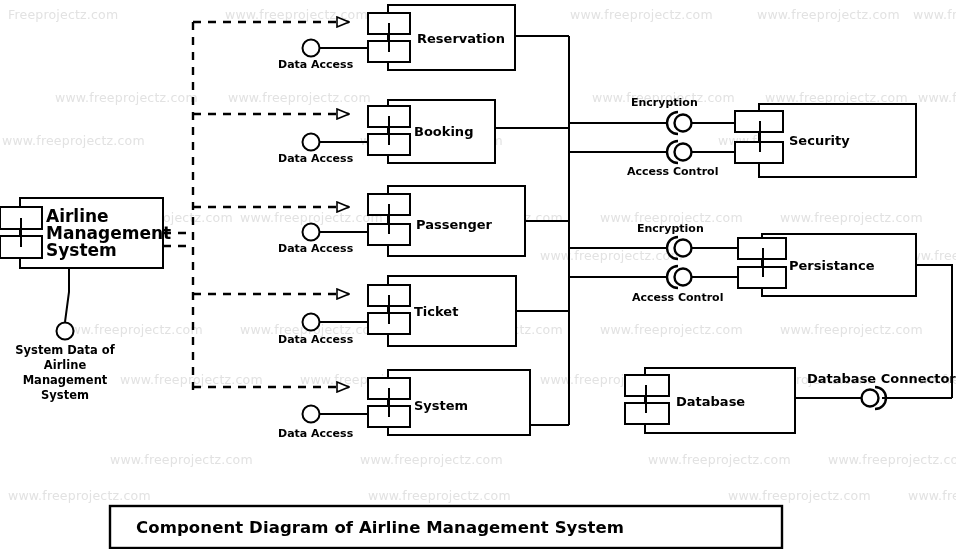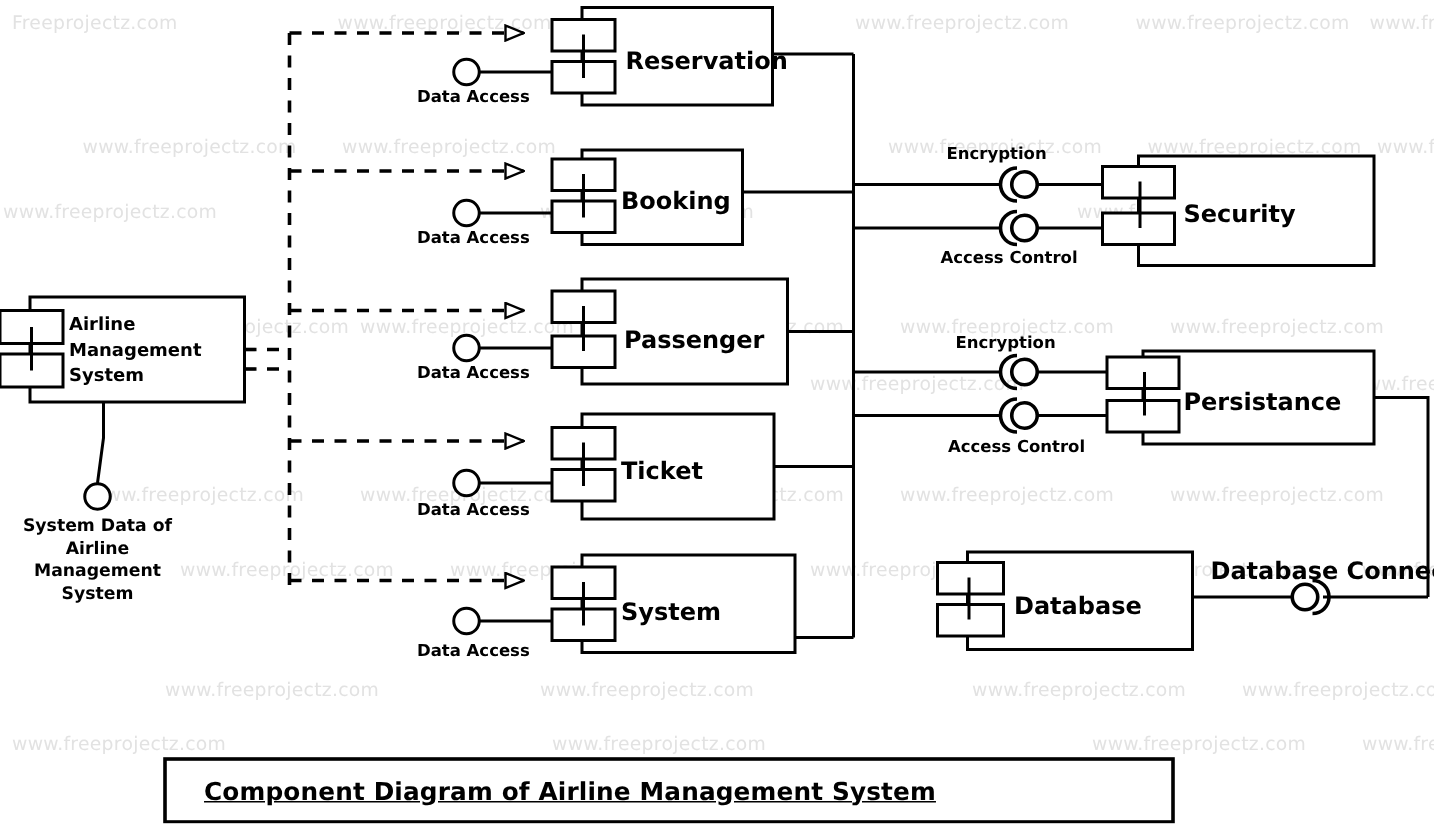--- a/index.html
+++ b/index.html
@@ -23,24 +23,24 @@
 
   
   #diagram{position:absolute;left:0;top:0;width:956px;height:549px;z-index:2;}
 
   
   .lbl{
     position:absolute;z-index:3;
     font-family:"DejaVu Sans","Liberation Sans",sans-serif;
     font-weight:bold;color:#000;white-space:nowrap;
   }
-  .comp-name{font-size:16px;}
+  .comp-name{font-size:13px;}
   .iface-name{font-size:11px;}
   .actor-name{font-size:11.5px;text-align:center;line-height:15px;white-space:normal;}
-  .ams-name{font-size:12px;line-height:17px;white-space:normal;}
+  .ams-name{font-size:17px;line-height:17px;white-space:normal;}
   .title-text{font-size:16.5px;letter-spacing:0.1px;}
 </style>
 </head>
 <body>
 
 <div id="stage">
 
   <div id="watermarks">
     <span class="wm" style="left:8px;top:7px;">Freeprojectz.com</span>
     <span class="wm" style="left:225px;top:7px;">www.freeprojectz.com</span>
@@ -278,15 +278,15 @@
   <div class="lbl iface-name" style="left:627px;top:165px;">Access Control</div>
   <div class="lbl comp-name" style="left:789px;top:133px;">Security</div>
 
   <div class="lbl iface-name" style="left:637px;top:222px;">Encryption</div>
   <div class="lbl iface-name" style="left:632px;top:291px;">Access Control</div>
   <div class="lbl comp-name" style="left:789px;top:258px;">Persistance</div>
 
   <div class="lbl comp-name" style="left:676px;top:394px;">Database</div>
   <div class="lbl comp-name" style="left:807px;top:371px;">Database Connector</div>
 
-  <div class="lbl title-text" style="left:110px;top:506px;width:540px;height:42px;display:flex;align-items:center;justify-content:center;text-decoration:underline;">Component Diagram of Airline Management System</div>
+  <div class="lbl title-text" style="left:110px;top:506px;width:540px;height:42px;display:flex;align-items:center;justify-content:center;">Component Diagram of Airline Management System</div>
 
 </div>
 
 </body></html>

